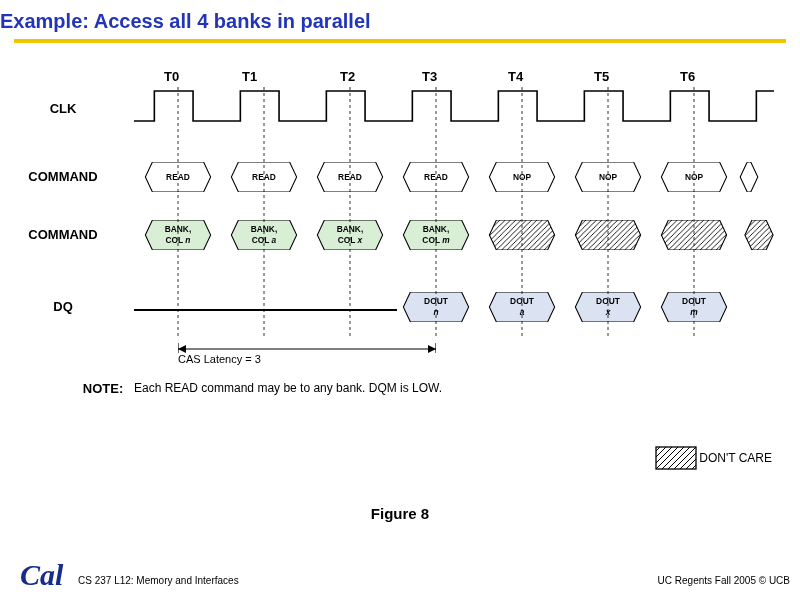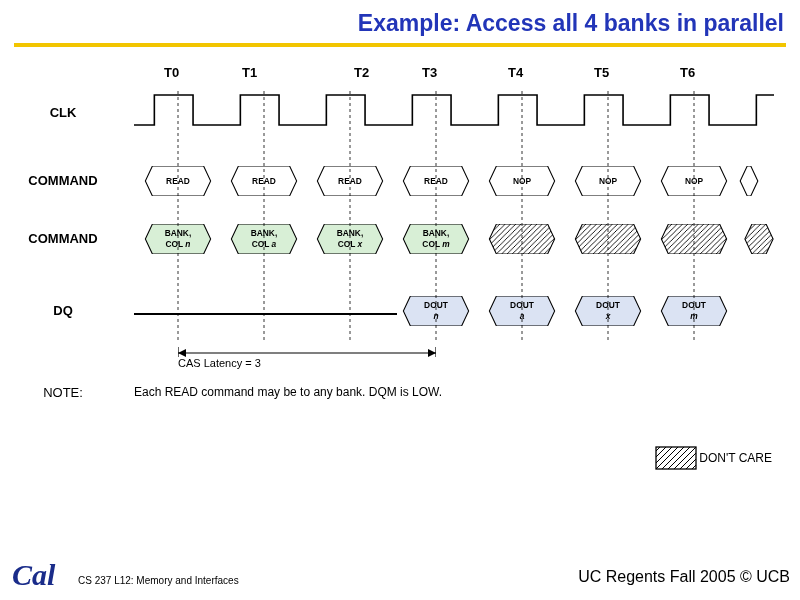--- a/index.html
+++ b/index.html
@@ -8,24 +8,24 @@
     padding: 0;
     width: 800px;
     height: 600px;
     background: #fff;
     font-family: Arial, Helvetica, sans-serif;
     position: relative;
     overflow: hidden;
   }
   .title {
     color: #2235b8;
-    font-size: 23px;
-    font-weight: bold;
-    text-align: right;
-    padding: 10px 16px 6px;
+    font-size: 20px;
+    font-weight: bold;
+    text-align: left;
+    padding: 10px 0 6px;
   }
   .rule {
     height: 4px;
     background: #f2c500;
     margin: 0 14px 18px;
   }
   .diagram {
     position: relative;
     margin: 18px 14px 0 14px;
     height: 360px;
@@ -41,20 +41,21 @@
     text-align: center;
     font-weight: bold;
     font-size: 13px;
   }
   
   .tick {
     position: absolute;
     font-weight: bold;
     font-size: 13px;
     text-align: center;
+    margin-top: 8px;
   }
   
   .clk-svg {
     position: absolute;
     left: 120px;
     top: 0;
   }
   
   .lane {
     position: absolute;
@@ -100,21 +101,21 @@
     text-align: left;
     font-size: 11px;
   }
 
   .note-row {
     position: absolute;
     top: 320px;
     left: 0; right: 0;
     font-size: 12px;
   }
-  .note-row .row-label { font-weight: normal; }
+  .note-row .row-label { font-weight: bold; margin-left: 40px; }
   .note-text {
     position: absolute;
     left: 120px;
     font-size: 12px;
   }
 
   .legend {
     position: absolute;
     right: 28px;
     bottom: 130px;
@@ -139,26 +140,26 @@
     position: absolute;
     left: 78px;
     bottom: 14px;
     font-size: 10px;
     color: #000;
   }
   .footer-right {
     position: absolute;
     right: 10px;
     bottom: 14px;
-    font-size: 16px;
+    font-size: 10px;
     color: #000;
   }
   .logo {
     position: absolute;
-    left: 12px;
+    left: 20px;
     bottom: 8px;
     font-family: "Brush Script MT", cursive;
     font-size: 30px;
     font-weight: bold;
     color: #1a2c8a;
     font-style: italic;
   }
 </style>
 </head>
 <body>
@@ -173,21 +174,21 @@
       <pattern id="hatch" patternUnits="userSpaceOnUse" width="6" height="6">
         <rect width="6" height="6" fill="#fff"></rect>
         <path d="M-1,7 l8,-8 M-3,3 l8,-8 M3,9 l8,-8" stroke="#000" stroke-width="1"></path>
       </pattern>
     </defs>
   </svg>
 
   <div id="ticks">
       <div class="tick" style="left: 150px; top: 0px;">T0</div>
       <div class="tick" style="left: 228px; top: 0px;">T1</div>
-      <div class="tick" style="left: 340px; top: 0px;">T2</div>
+      <div class="tick" style="left: 326px; top: 0px;">T2</div>
       <div class="tick" style="left: 408px; top: 0px;">T3</div>
       <div class="tick" style="left: 494px; top: 0px;">T4</div>
       <div class="tick" style="left: 580px; top: 0px;">T5</div>
       <div class="tick" style="left: 666px; top: 0px;">T6</div>
     </div>
 
   <div class="row" style="top:26px">
     <div class="row-label" style="top:14px">CLK</div>
     <svg class="clk-svg" id="clk-svg" width="640" height="44">
         <path d="M 0 34 L 20.349999999999998 34 L 20.349999999999998 4 L 59.05 4 L 59.05 34 L 106.35 34 L 106.35 4 L 145.05 4 L 145.05 34 L 192.35000000000002 34 L 192.35000000000002 4 L 231.05 4 L 231.05 34 L 278.35 34 L 278.35 4 L 317.05 4 L 317.05 34 L 364.35 34 L 364.35 4 L 403.05 4 L 403.05 34 L 450.35 34 L 450.35 4 L 489.05 4 L 489.05 34 L 536.35 34 L 536.35 4 L 575.0500000000001 4 L 575.0500000000001 34 L 622.35 34 L 622.35 4 L 661.0500000000001 4 L 661.0500000000001 34 L 640 34" fill="none" stroke="#000" stroke-width="1.6"></path>
@@ -365,19 +366,20 @@
 </div>
 
 <div class="legend">
   <svg>
     <rect x="1" y="1" width="40" height="22" fill="url(#hatch)" stroke="#000" stroke-width="1.3"></rect>
   </svg>
   <span>DON'T CARE</span>
 </div>
 
 <div class="fig-caption">
+  <div>Figure 8</div>
 </div>
 
 <div class="logo">
   <span>Cal</span>
 </div>
 <div class="footer-left">CS 237 L12: Memory and Interfaces</div>
 <div class="footer-right">UC Regents Fall 2005 © UCB</div>
 
 </body></html>

